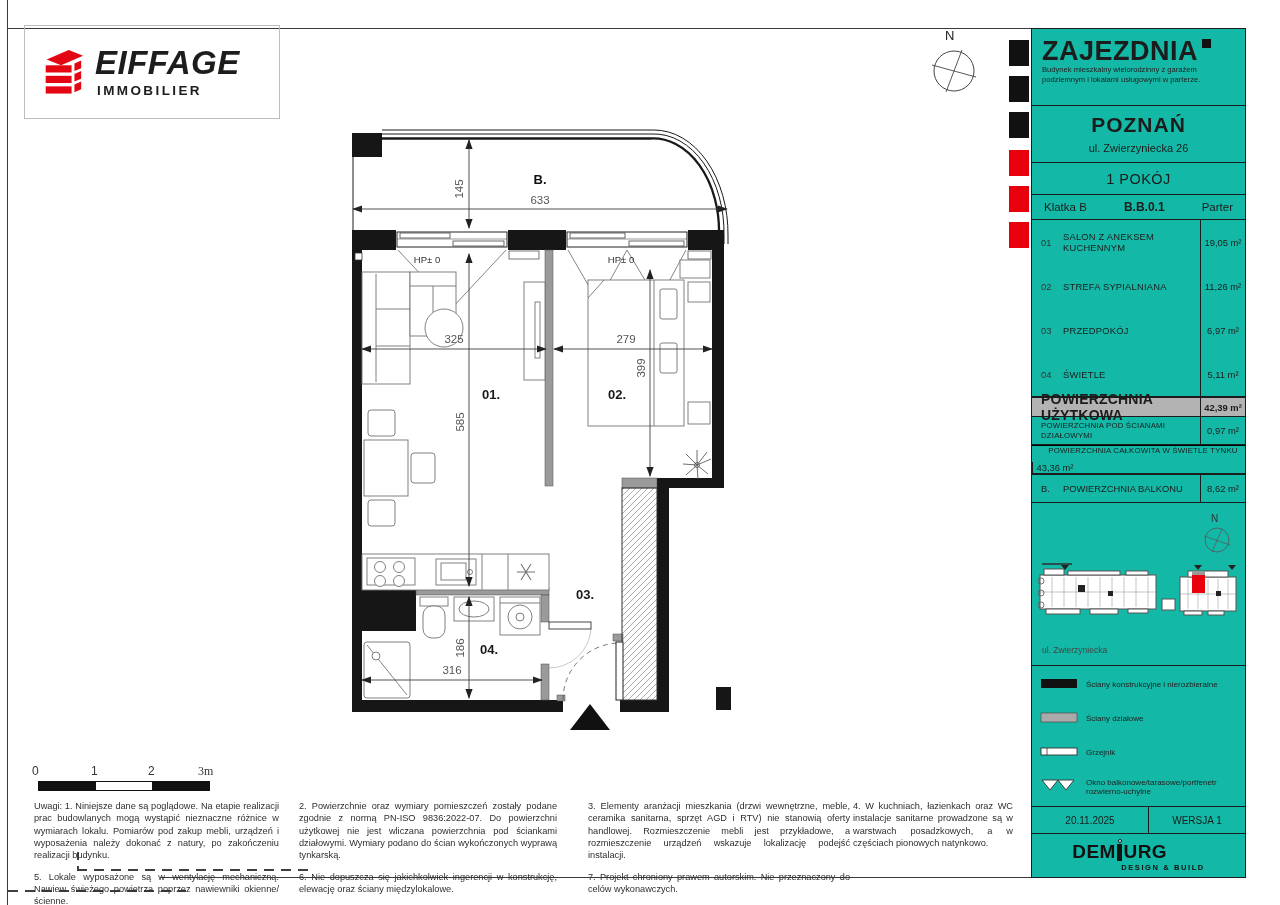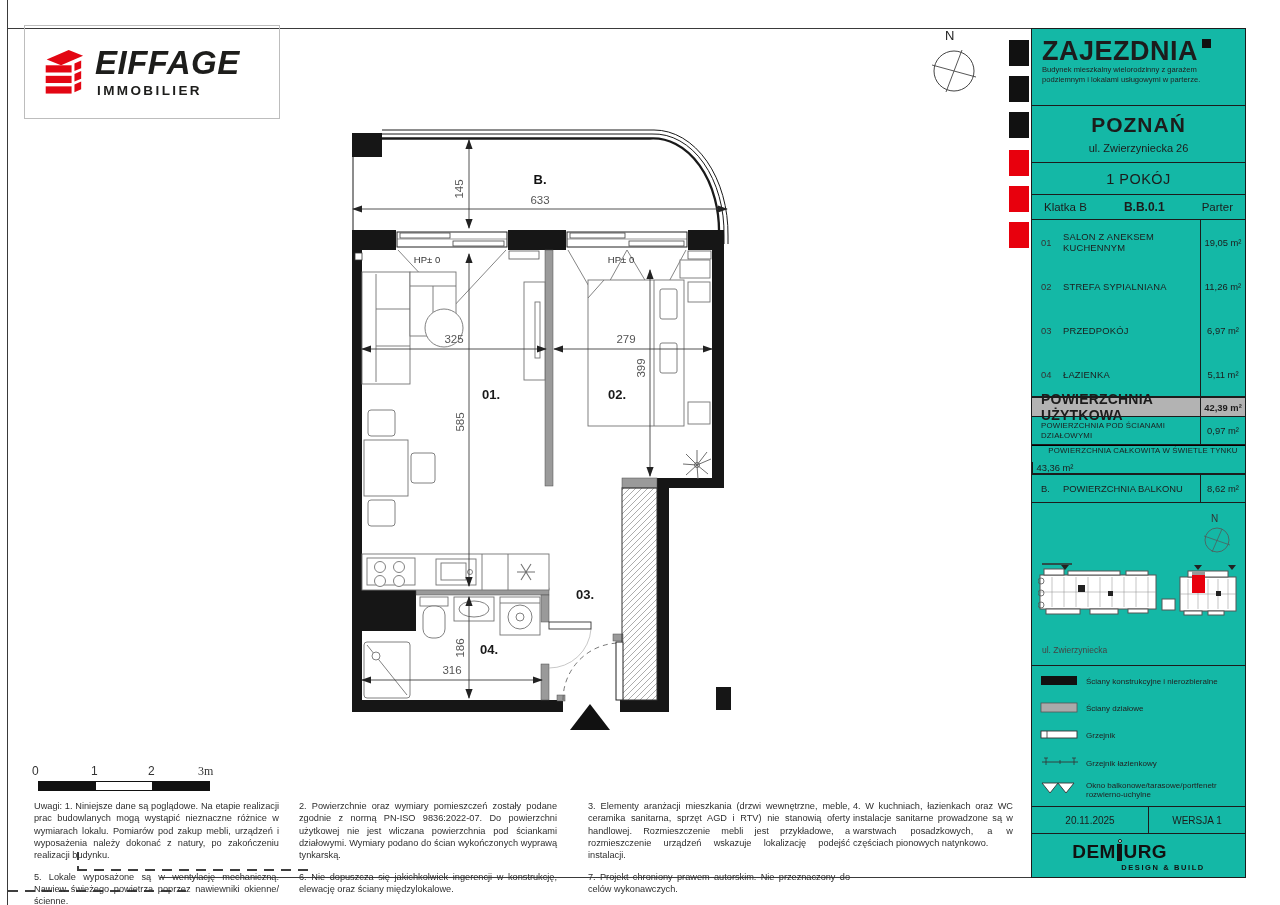--- a/index.html
+++ b/index.html
@@ -319,21 +319,21 @@
       <span class="nm">STREFA SYPIALNIANA</span>
       <span class="val">11,26  m²</span>
     </div>
     <div class="rrow">
       <span class="no">03</span>
       <span class="nm">PRZEDPOKÓJ</span>
       <span class="val">6,97  m²</span>
     </div>
     <div class="rrow">
       <span class="no">04</span>
-      <span class="nm">ŁAZIENKA</span>
+      <span class="nm">ŚWIETLE</span>
       <span class="val">5,11  m²</span>
     </div>
   </div>
 
   <div class="sb sumrow sum-gray" style="border-bottom:1px solid #1c1c1c;">
     <span class="lbl">POWIERZCHNIA UŻYTKOWA</span>
     <span class="val">42,39  m²</span>
   </div>
   <div class="sb sumrow sum-sm" style="border-top:none;">
     <span class="lbl">POWIERZCHNIA POD ŚCIANAMI DZIAŁOWYMI</span>
@@ -415,29 +415,20 @@
         <svg width="40" height="14" viewBox="0 0 40 14">
             <rect x="1" y="4" width="36" height="7" fill="#fff" stroke="#333" stroke-width="0.9"></rect>
             <line x1="7" y1="4" x2="7" y2="11" stroke="#333" stroke-width="0.8"></line>
           </svg>
       </span>
       <span class="ltxt">Grzejnik</span>
     </div>
     <div class="lrow">
       <span class="sym">
         <svg width="40" height="14" viewBox="0 0 40 14">
-            <line x1="2" y1="8" x2="38" y2="8" stroke="#333" stroke-width="0.9"></line>
-            <path d="M6,4 V11 M34,4 V11 M4,4 H8 M32,4 H36 M20,6 V10" stroke="#333" stroke-width="0.8" fill="none"></path>
-          </svg>
-      </span>
-      <span class="ltxt">Grzejnik łazienkowy</span>
-    </div>
-    <div class="lrow">
-      <span class="sym">
-        <svg width="40" height="14" viewBox="0 0 40 14">
             <polygon points="2,2 18,2 10,12" fill="#fff" stroke="#333" stroke-width="0.9"></polygon>
             <polygon points="18,2 34,2 26,12" fill="#fff" stroke="#333" stroke-width="0.9"></polygon>
           </svg>
       </span>
       <span class="ltxt">Okno balkonowe/tarasowe/portfenetr rozwierno-uchylne</span>
     </div>
   </div>
 
   <div class="sb daterow">
     <div class="cell c1">20.11.2025</div>

